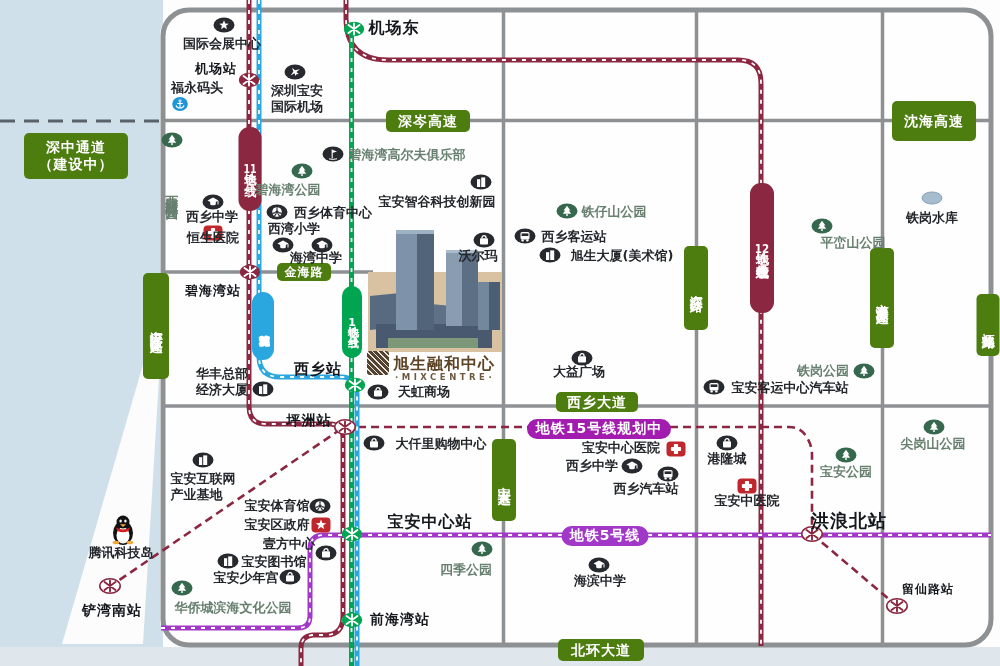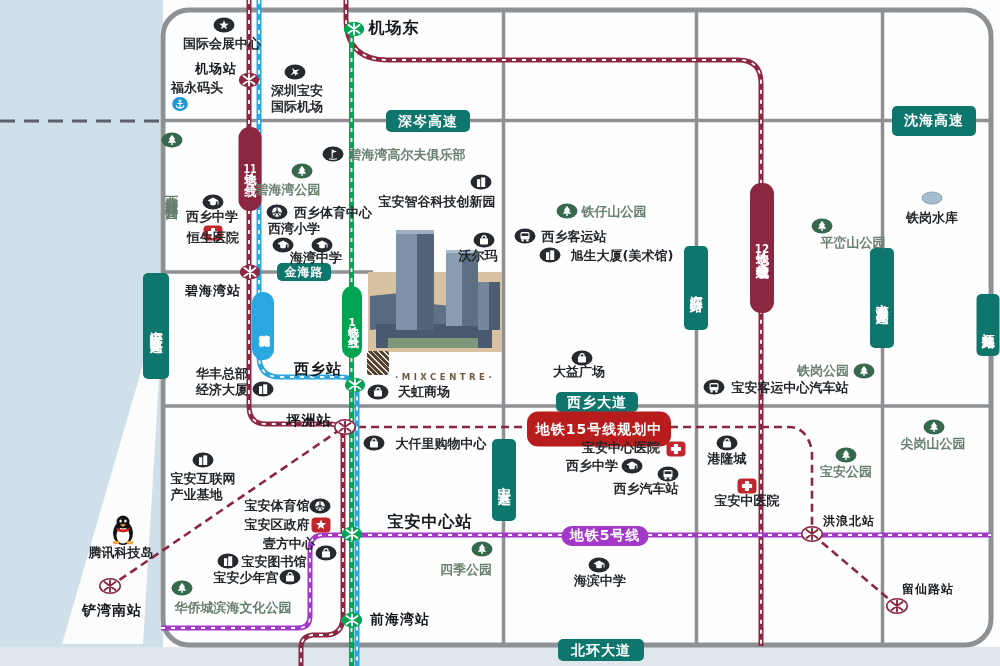--- a/index.html
+++ b/index.html
@@ -9,21 +9,21 @@
   #land{position:absolute;left:160px;top:8px;width:831px;height:639px;background:#fefefe;border-radius:28px;}
   #bottomstrip{position:absolute;left:0;top:647px;width:1000px;height:19px;background:#dfe6ec;}
   #wedge{position:absolute;left:0;top:0;width:1000px;height:666px;background:#fcfcfd;
     clip-path:polygon(144px 361px,160px 361px,143px 644px,62px 644px);}
   svg.layer{position:absolute;left:0;top:0;}
   .lbl{position:absolute;transform:translate(-50%,-50%);white-space:pre-line;text-align:left;
     font-weight:bold;color:#23272b;font-size:13px;line-height:1.25;}
   .lbl.park{color:#68806f;}
   .lbl.station{font-size:14px;color:#14181c;letter-spacing:1px;}
   .lbl.vert{writing-mode:vertical-lr;text-orientation:upright;letter-spacing:2px;}
-  .roadlbl{position:absolute;transform:translate(-50%,-50%);background:#0f766e;color:#fff;
+  .roadlbl{position:absolute;transform:translate(-50%,-50%);background:#4d7c0f;color:#fff;
     font-weight:bold;font-size:13px;border-radius:5px;display:flex;align-items:center;justify-content:center;
     text-align:center;line-height:1.2;letter-spacing:1px;white-space:pre-line;}
   .roadlbl.vert{writing-mode:vertical-lr;text-orientation:upright;letter-spacing:2px;}
   .linelbl{position:absolute;transform:translate(-50%,-50%);color:#fff;font-weight:bold;
     border-radius:11px;display:flex;align-items:center;justify-content:center;letter-spacing:1px;}
   .linelbl.vert{writing-mode:vertical-lr;text-orientation:upright;letter-spacing:0px;}
   .tcy{text-combine-upright:all;}
   .icon{position:absolute;transform:translate(-50%,-50%);line-height:0;}
   #panel{position:absolute;left:368px;top:272px;width:134px;height:80px;background:#d8c2a2;}
   .tw{position:absolute;}
@@ -75,36 +75,39 @@
     <div class="tw" style="left:2px;top:22px;width:40px;height:34px;background:#586a80;transform:skewY(-6deg);"></div>
     <div class="tw" style="left:48px;top:34px;width:74px;height:34px;background:#5f7186;transform:skewY(5deg);"></div>
     <div class="tw" style="left:8px;top:52px;width:116px;height:24px;background:#495a70;"></div>
     <div class="tw" style="left:20px;top:66px;width:90px;height:10px;background:#7d9878;"></div>
   </div>
   <div class="tw" style="left:396px;top:230px;width:38px;height:100px;background:linear-gradient(90deg,#7e93a9 55%,#526478 55%);box-shadow:inset 0 14px 0 -10px #9fb2c4;"></div>
   <div class="tw" style="left:446px;top:250px;width:32px;height:76px;background:linear-gradient(90deg,#8a9db0 50%,#5d6f84 50%);box-shadow:inset 0 12px 0 -9px #aabbcb;"></div>
   <div class="tw" style="left:478px;top:282px;width:22px;height:48px;background:linear-gradient(90deg,#74889d 50%,#4c5e74 50%);"></div>
 
   <div id="logo"></div>
+  <div id="ptitle">旭生融和中心</div>
   <div id="psub">·MIXCENTRE·</div>
+<div class="roadlbl" style="left: 76px; top: 156px; width: 104px; height: 46px; font-size: 14px;">深中通道
+（建设中）</div>
     <div class="roadlbl" style="left: 428px; top: 121px; width: 84px; height: 22px; font-size: 14px;">深岑高速</div>
-    <div class="roadlbl" style="left: 934px; top: 121px; width: 84px; height: 30px; font-size: 14px; font-family: Liberation Mono, monospace;">沈海高速</div>
+    <div class="roadlbl" style="left: 934px; top: 121px; width: 84px; height: 40px; font-size: 14px;">沈海高速</div>
     <div class="roadlbl" style="left: 304px; top: 272px; width: 54px; height: 18px; font-size: 12px;">金海路</div>
     <div class="roadlbl" style="left: 597px; top: 402px; width: 82px; height: 20px; font-size: 14px;">西乡大道</div>
     <div class="roadlbl" style="left: 601px; top: 650px; width: 86px; height: 22px; font-size: 14px;">北环大道</div>
     <div class="roadlbl vert" style="left: 156px; top: 326px; width: 26px; height: 106px; font-size: 13px;">广深沿江高速</div>
     <div class="roadlbl vert" style="left: 504px; top: 480px; width: 24px; height: 82px; font-size: 13px;">宝安大道</div>
     <div class="roadlbl vert" style="left: 696px; top: 288px; width: 24px; height: 84px; font-size: 13px;">广深公路</div>
     <div class="roadlbl vert" style="left: 882px; top: 298px; width: 24px; height: 100px; font-size: 13px;">京港澳高速</div>
     <div class="roadlbl vert" style="left: 988px; top: 325px; width: 23px; height: 62px; font-size: 13px;">福龙路</div>
     <div class="linelbl vert" style="left: 250px; top: 169px; width: 23px; height: 84px; background: rgb(139, 39, 65); font-size: 12px;">地铁<span class="tcy">11</span>号线</div>
     <div class="linelbl vert" style="left: 263px; top: 326px; width: 22px; height: 68px; background: rgb(42, 167, 223); font-size: 11px;">穗莞深城轨</div>
     <div class="linelbl vert" style="left: 352px; top: 322px; width: 20px; height: 72px; background: rgb(0, 165, 81); font-size: 11px;">地铁<span class="tcy">1</span>号线</div>
     <div class="linelbl vert" style="left: 762px; top: 248px; width: 24px; height: 130px; background: rgb(139, 39, 65); font-size: 13px;">地铁<span class="tcy">12</span>号线在建中</div>
-    <div class="linelbl" style="left: 599px; top: 429px; width: 144px; height: 35px; background: #b91c1c; font-size: 14px;">地铁15号线规划中</div>
+    <div class="linelbl" style="left: 599px; top: 429px; width: 144px; height: 20px; background: #a21caf; font-size: 14px;">地铁15号线规划中</div>
     <div class="linelbl" style="left: 605px; top: 536px; width: 87px; height: 20px; background: rgb(162, 56, 200); font-size: 14px;">地铁5号线</div>
     <div class="icon" style="left: 354px; top: 29px;"><svg width="23" height="17" viewBox="0 0 23 17">
         <ellipse cx="11.5" cy="8.5" rx="10.2" ry="7.3" fill="#00a551"></ellipse>
         <path d="M11.5,3 V14 M6,4.6 L17,12.4 M17,4.6 L6,12.4" stroke="#fff" stroke-width="1.9" stroke-linecap="round"></path>
       </svg></div>
     <div class="lbl station" style="left: 394px; top: 28px; font-size: 16px;">机场东</div>
     <div class="icon" style="left: 249px; top: 80px;"><svg width="23" height="17" viewBox="0 0 23 17">
         <ellipse cx="11.5" cy="8.5" rx="10.2" ry="7.3" fill="#8b2741"></ellipse>
         <path d="M11.5,3 V14 M6,4.6 L17,12.4 M17,4.6 L6,12.4" stroke="#fff" stroke-width="1.9" stroke-linecap="round"></path>
       </svg></div>
@@ -131,21 +134,21 @@
     <div class="lbl station" style="left: 430px; top: 522px; font-size: 16px;">宝安中心站</div>
     <div class="icon" style="left: 352px; top: 620px;"><svg width="23" height="17" viewBox="0 0 23 17">
         <ellipse cx="11.5" cy="8.5" rx="10.2" ry="7.3" fill="#00a551"></ellipse>
         <path d="M11.5,3 V14 M6,4.6 L17,12.4 M17,4.6 L6,12.4" stroke="#fff" stroke-width="1.9" stroke-linecap="round"></path>
       </svg></div>
     <div class="lbl station" style="left: 400px; top: 620px; font-size: 14px;">前海湾站</div>
     <div class="icon" style="left: 812px; top: 534px;"><svg width="23" height="17" viewBox="0 0 23 17">
         <ellipse cx="11.5" cy="8.5" rx="10.2" ry="7.3" fill="#fff" stroke="#8b2741" stroke-width="1.6"></ellipse>
         <path d="M11.5,3 V14 M6,4.6 L17,12.4 M17,4.6 L6,12.4" stroke="#8b2741" stroke-width="1.9" stroke-linecap="round"></path>
       </svg></div>
-    <div class="lbl station" style="left: 849px; top: 521px; font-size: 12px;">洪浪北站</div>
+    <div class="lbl station" style="left: 849px; top: 521px; font-size: 18px;">洪浪北站</div>
     <div class="icon" style="left: 897px; top: 606px;"><svg width="23" height="17" viewBox="0 0 23 17">
         <ellipse cx="11.5" cy="8.5" rx="10.2" ry="7.3" fill="#fff" stroke="#8b2741" stroke-width="1.6"></ellipse>
         <path d="M11.5,3 V14 M6,4.6 L17,12.4 M17,4.6 L6,12.4" stroke="#8b2741" stroke-width="1.9" stroke-linecap="round"></path>
       </svg></div>
     <div class="lbl station" style="left: 928px; top: 589px; font-size: 12px;">留仙路站</div>
     <div class="icon" style="left: 110px; top: 586px;"><svg width="23" height="17" viewBox="0 0 23 17">
         <ellipse cx="11.5" cy="8.5" rx="10.2" ry="7.3" fill="#fff" stroke="#8b2741" stroke-width="1.6"></ellipse>
         <path d="M11.5,3 V14 M6,4.6 L17,12.4 M17,4.6 L6,12.4" stroke="#8b2741" stroke-width="1.9" stroke-linecap="round"></path>
       </svg></div>
     <div class="lbl station" style="left: 112px; top: 611px; font-size: 14px;">铲湾南站</div>

